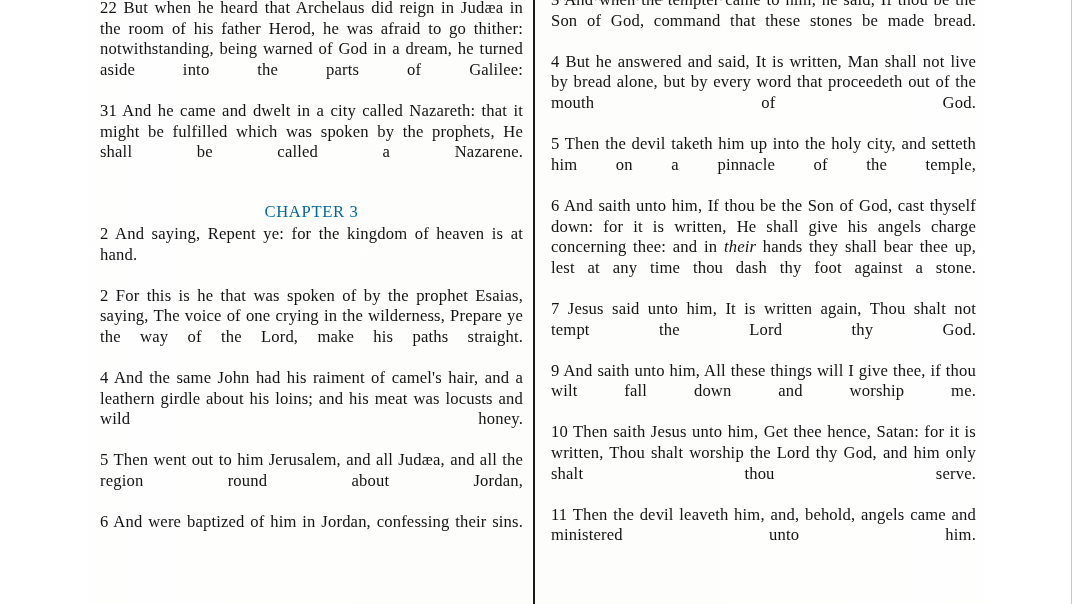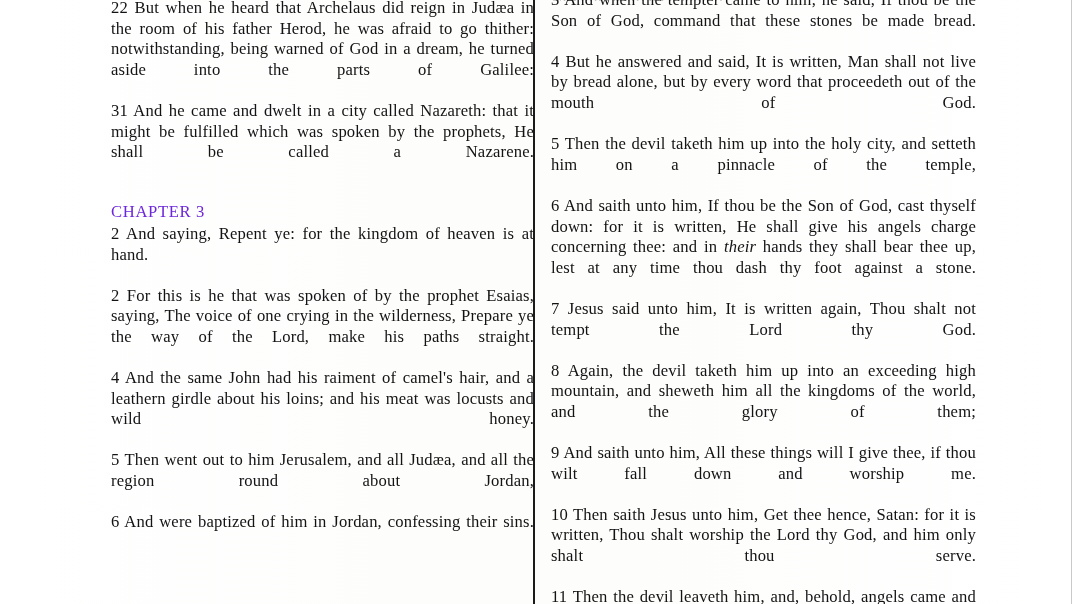--- a/index.html
+++ b/index.html
@@ -29,21 +29,20 @@
   }
   .column {
     position: absolute;
     top: 0;
     overflow: hidden;
     height: 604px;
   }
   #col-left {
     left: 100px;
     width: 423px;
-    margin-left: 11px;
   }
   #col-right {
     left: 551px;
     width: 425px;
   }
   
   .col-inner {
     position: relative;
   }
   #col-left .col-inner  { top: -2px; }
@@ -63,23 +62,23 @@
   
   .verse::after {
     content: "";
     display: inline-block;
     width: 100%;
   }
   .chapter-heading {
     margin: 0;
     font-size: 16.6px;
     line-height: 20.6px;
-    text-align: left;
+    text-align: center;
     letter-spacing: 0.04em;
-    color: #6d28d9;
+    color: #0369a1;
     padding-top: 19px;
     padding-bottom: 1px;
   }
   .ital { font-style: italic; }
 
   
   #gutter-rule {
     position: absolute;
     left: 533px;
     top: 0;
@@ -153,21 +152,20 @@
       <p class="verse">4 But he answered and said, It is written, Man shall not live by bread alone, but by every word that proceedeth out of the mouth of God.</p>
 
       <p class="verse">5 Then the devil taketh him up into the holy city, and setteth him on a pinnacle of the temple,</p>
 
       <p class="verse">
         <span>6 And saith unto him, If thou be the Son of God, cast thyself down: for it is written, He shall give his angels charge concerning thee: and in </span><span class="ital">their</span><span> hands they shall bear thee up, lest at any time thou dash thy foot against a stone.</span>
       </p>
 
       <p class="verse">7 Jesus said unto him, It is written again, Thou shalt not tempt the Lord thy God.</p>
 
-      <p class="verse">8 Again, the devil taketh him up into an exceeding high mountain, and sheweth him all the kingdoms of the world, and the glory of them;</p>
 
       <p class="verse">9 And saith unto him, All these things will I give thee, if thou wilt fall down and worship me.</p>
 
       <p class="verse">10 Then saith Jesus unto him, Get thee hence, Satan: for it is written, Thou shalt worship the Lord thy God, and him only shalt thou serve.</p>
 
       <p class="verse">11 Then the devil leaveth him, and, behold, angels came and ministered unto him.</p>
 
     </div>
   </div>
 

